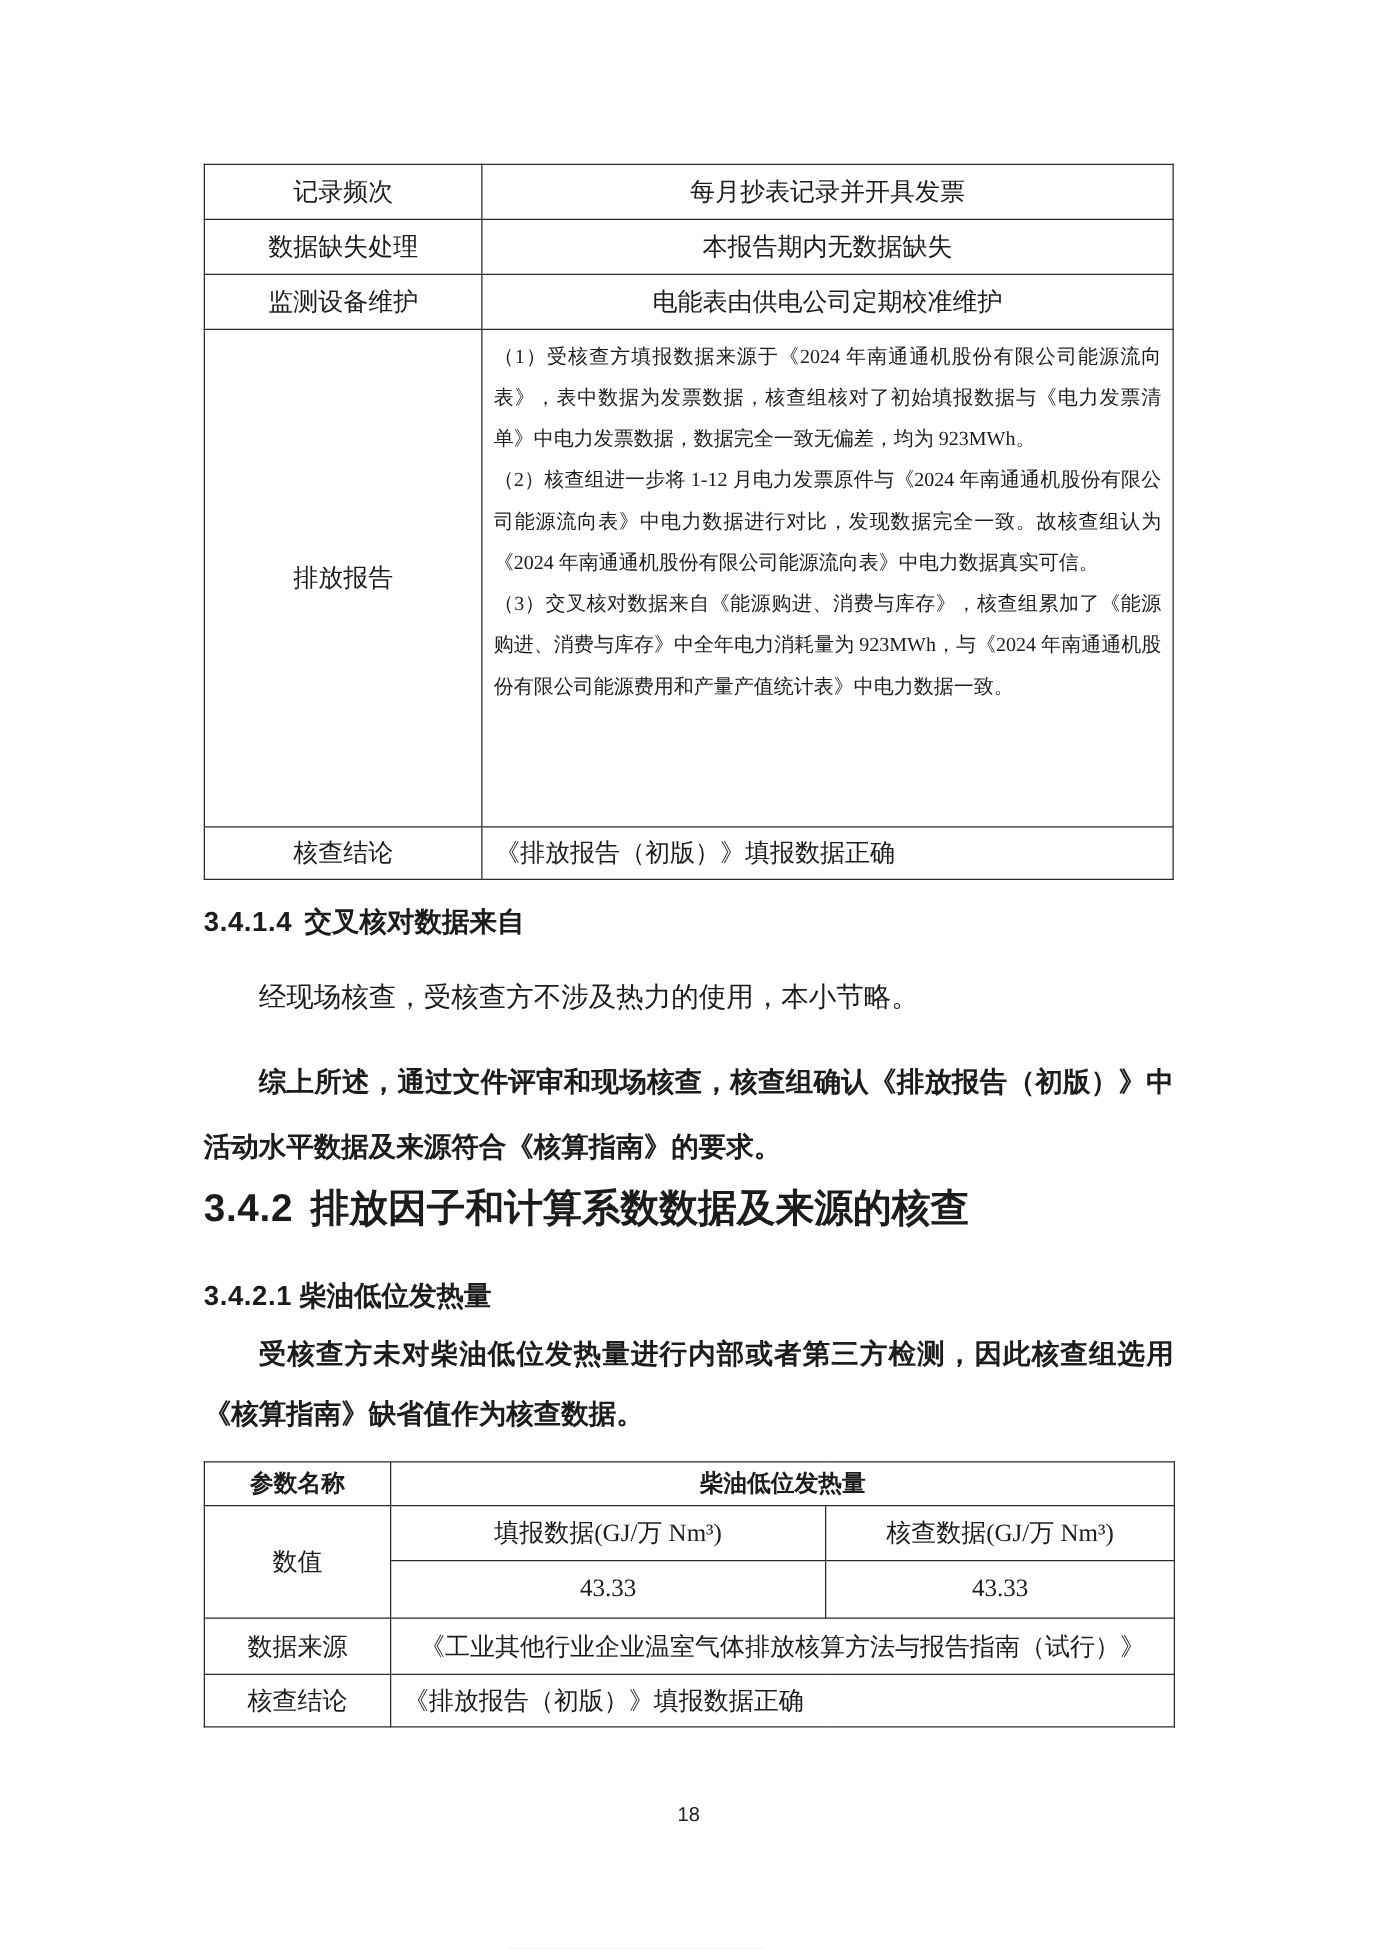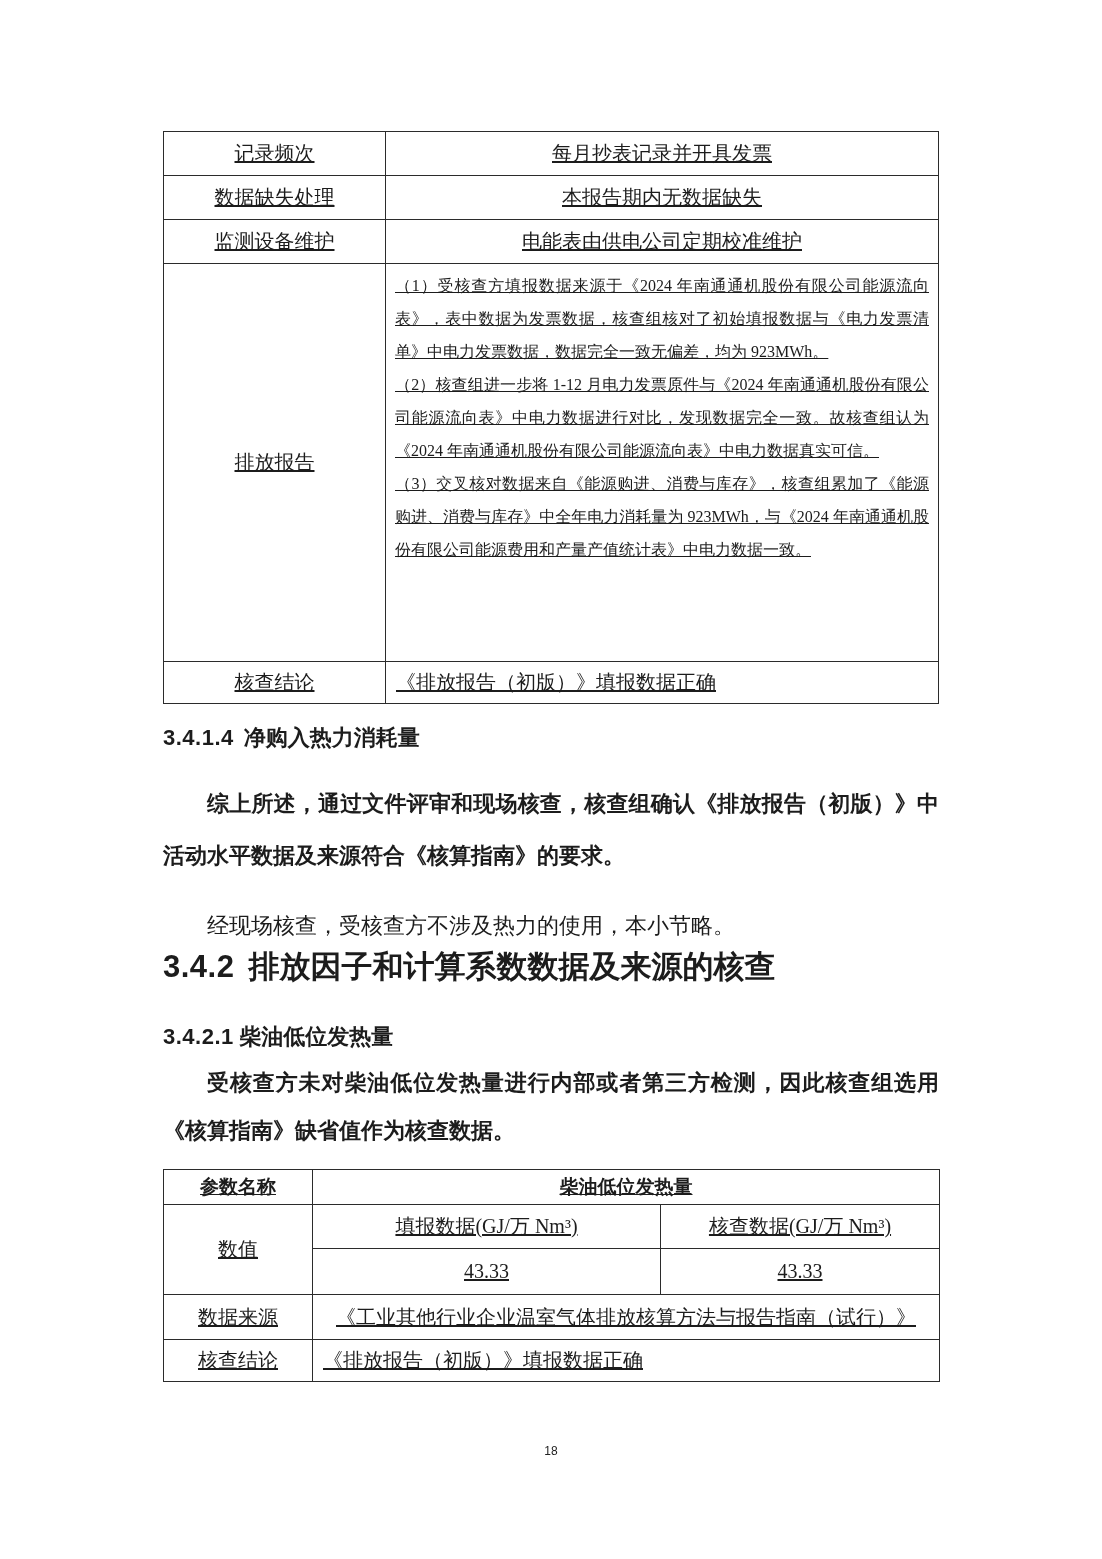--- a/index.html
+++ b/index.html
@@ -13,21 +13,20 @@
     overflow:hidden;
   }
   .content{position:absolute;top:131px;left:163px;width:776px;}
 
   
   table.tbl{
     border-collapse:collapse;
     table-layout:fixed;
     width:776px;
     font-size:20px;
-    text-decoration:underline;
   }
   table.tbl td{
     border:1px solid #2b2b2b;
     vertical-align:middle;
     padding:2px 8px;
     box-sizing:border-box;
   }
   .t1 col.c1{width:222px;}
   .t1 td.lbl{text-align:center;height:44px;}
   .t1 td.val{text-align:center;height:44px;}
@@ -92,21 +91,21 @@
     font-weight:bold;
   }
   p.p3421{margin-top:6px;font-weight:bold;}
   .t2wrap{margin-top:14px;}
 
   .footer{
     position:absolute;
     top:1444px;left:0;width:100%;
     text-align:center;
     font-family:"Liberation Sans","DejaVu Sans",sans-serif;
-    font-size:12px;
+    font-size:16px;
     color:#222;
   }
 </style>
 </head>
 <body>
 
 <div class="page">
   <div class="content">
 
     <table class="tbl t1">
@@ -136,26 +135,26 @@
           </td>
         </tr>
         <tr class="concl">
           <td class="lbl">核查结论</td>
           <td class="val-left">《排放报告（初版）》填报数据正确</td>
         </tr>
       </tbody>
     </table>
 
     <div class="h3">
-      <span class="h-num">3.4.1.4</span><span class="h-title">净购入热力消耗量</span>
-    </div>
+      <span class="h-num">3.4.1.4</span><span class="h-title">交叉核对数据来自</span>
+    </div>
+
+    <p class="body indent p3414">经现场核查，受核查方不涉及热力的使用，本小节略。</p>
 
     <p class="body indent summary">综上所述，通过文件评审和现场核查，核查组确认《排放报告（初版）》中活动水平数据及来源符合《核算指南》的要求。</p>
-
-    <p class="body indent p3414">经现场核查，受核查方不涉及热力的使用，本小节略。</p>
 
     <div class="h2">
       <span class="h-num">3.4.2</span><span class="h-title">排放因子和计算系数数据及来源的核查</span>
     </div>
 
     <div class="h3 second tight">
       <span class="h-num">3.4.2.1</span><span class="h-title">柴油低位发热量</span>
     </div>
 
     <p class="body indent p3421">受核查方未对柴油低位发热量进行内部或者第三方检测，因此核查组选用《核算指南》缺省值作为核查数据。</p>

